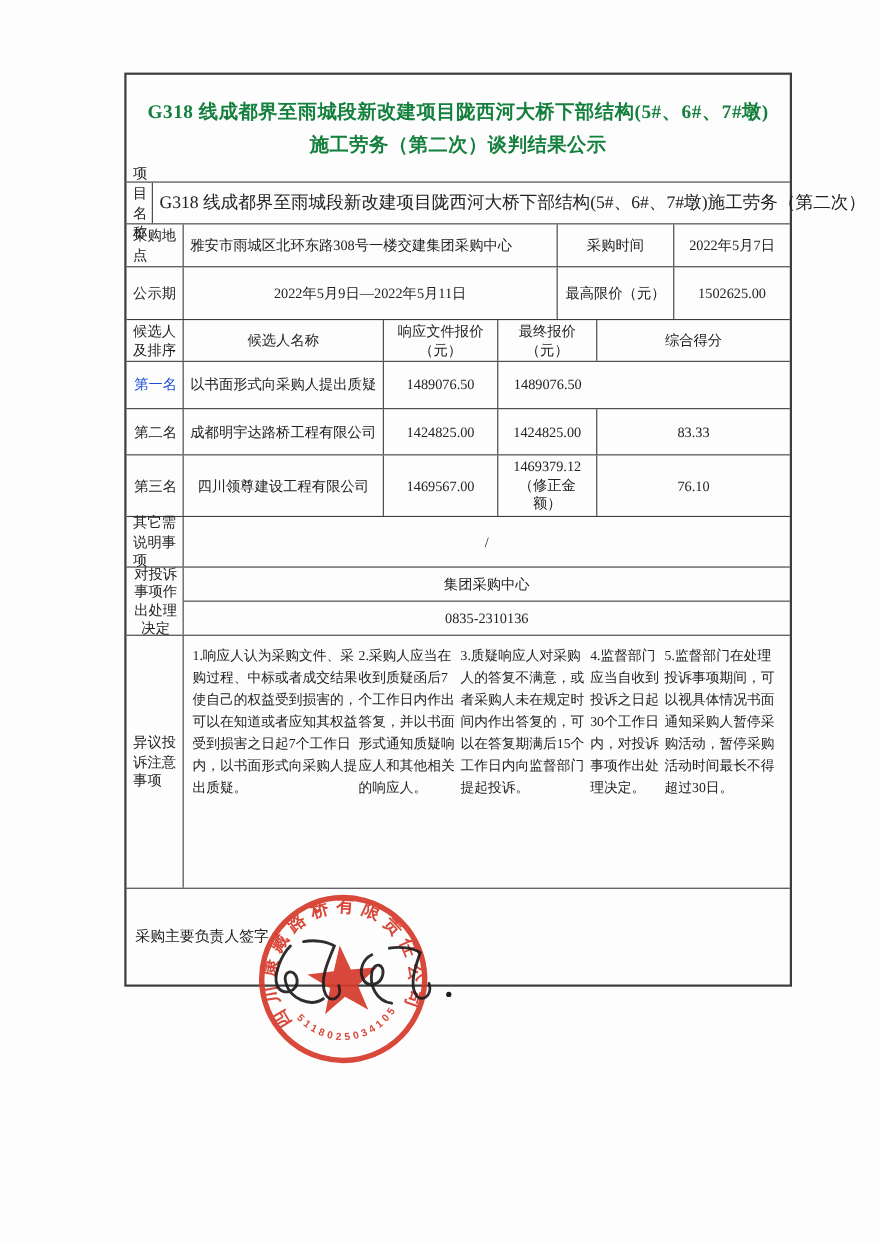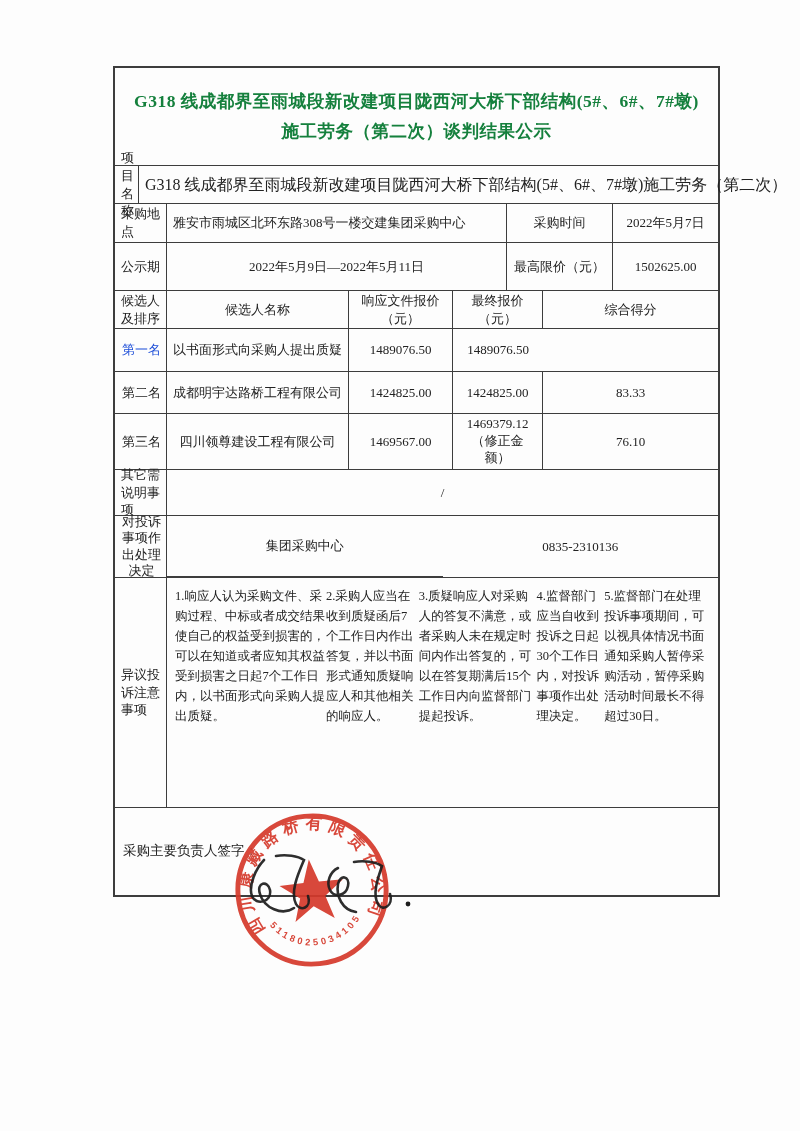--- a/index.html
+++ b/index.html
@@ -30,21 +30,21 @@
   .grow{flex:1;}
   .c-name{width:182px;}
   .c-doc{width:104px;}
   .c-final{width:90px;}
   .title-cell{
     font-weight:bold;font-size:17.5px;line-height:1.7;
     padding:6px 14px;letter-spacing:.5px;color:#15803d;
   }
   .nowrap{white-space:nowrap;font-size:16px;}
   .col{flex-direction:column;line-height:1.3;}
-  .sup-right{flex:1;display:flex;flex-direction:row;}
+  .sup-right{flex:1;display:flex;flex-direction:column;}
   .sup-sub{flex:1;display:flex;align-items:center;justify-content:center;font-size:13px;}
   .sup-sub.first{border-bottom:1px solid #3d3d3d;}
   .objection-text{
     flex:1;display:flex;flex-direction:row;justify-content:center;
     padding:8px 8px;font-size:12.5px;line-height:1.6;text-align:left;
   }
   .sign-row .cell{justify-content:flex-start;font-size:13.5px;padding-left:8px;}
   .seal{position:absolute;left:232px;top:810px;width:160px;height:160px;opacity:.92;transform:rotate(-6deg);pointer-events:none;}
   .signature{position:absolute;left:242px;top:846px;width:190px;height:84px;pointer-events:none;}
 </style>

